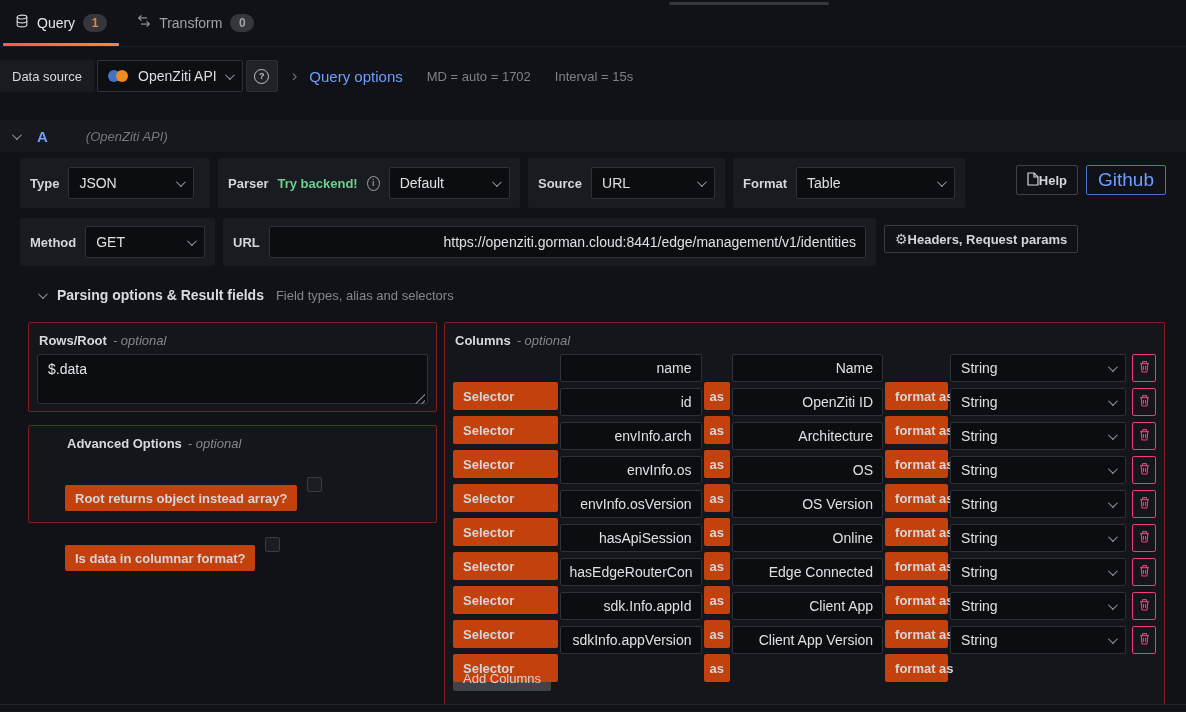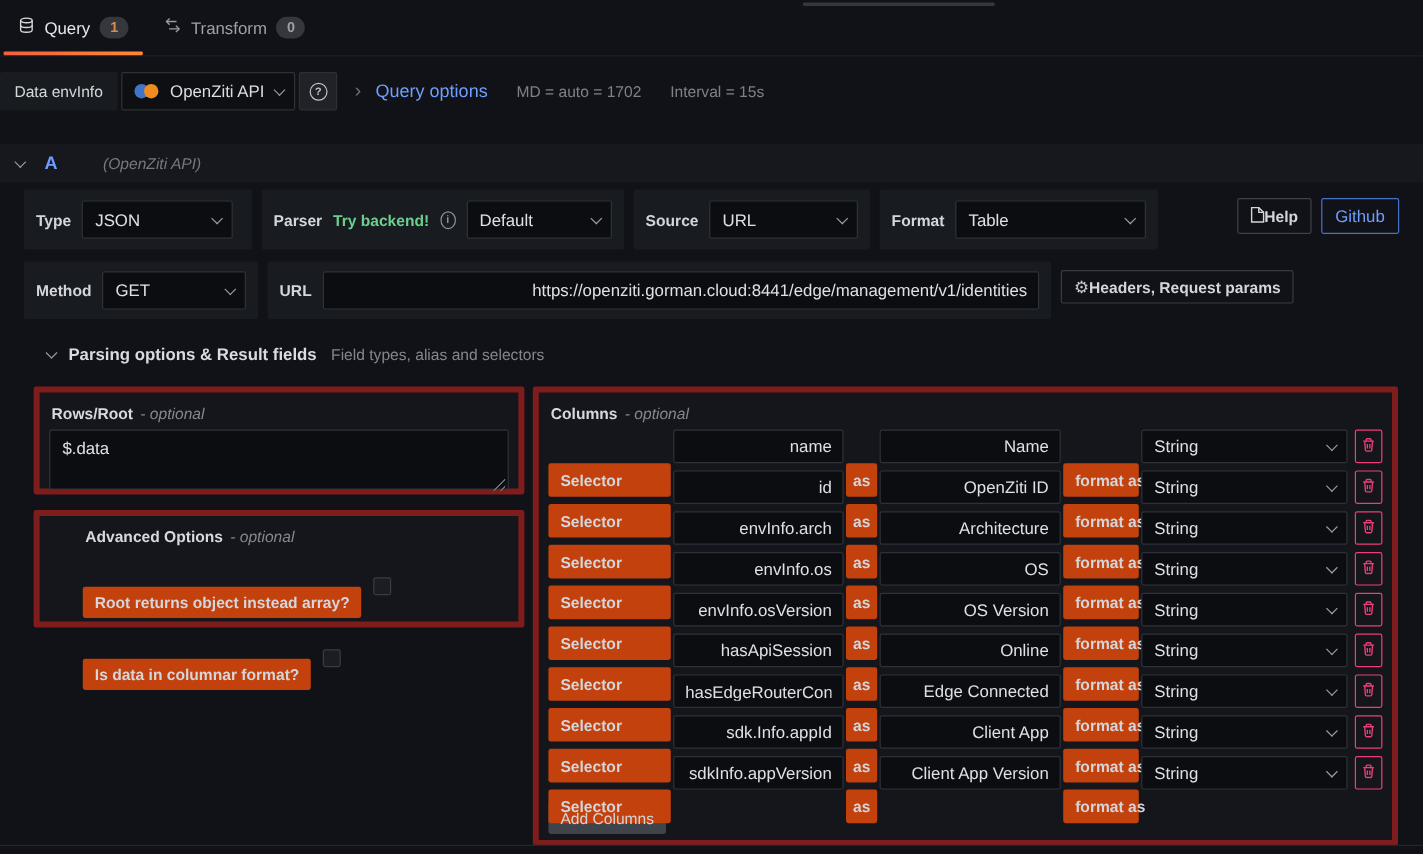--- a/index.html
+++ b/index.html
@@ -60,29 +60,29 @@
     padding:0 9px; font-size:14px; color:#dfe0e4; font-family:"Liberation Sans","DejaVu Sans",sans-serif; outline:none; width:100%;text-align:right; }
   .p-type { width:190px; } .p-type .select { width:126px; }
   .p-parser { width:302px; } .p-parser .select { width:140px; margin-left:auto; }
   .p-source { width:197px; } .p-source .select { flex:1; }
   .p-format { width:232px; } .p-format .select { flex:1; }
   .p-method { width:195px; } .p-method .select { flex:1; }
   .p-url { width:653px; }
   .btn { display:flex; align-items:center; gap:0; border-radius:2px; cursor:pointer; background:transparent;
     font-family:"Liberation Sans","DejaVu Sans",sans-serif; }
   .btn-help { height:30px; padding:0 10px; border:1px solid rgba(204,204,220,0.25); color:#d4d5da; font-size:13px; font-weight:600; align-self:flex-start; margin-top:7px; margin-left:auto; }
-  .btn-github { height:30px; padding:0 11px; border:1px solid #4971c9; color:#6e9fff; font-size:14px; font-weight:500; align-self:flex-start; margin-top:7px; }
+  .btn-github { height:30px; padding:0 11px; border:1px solid #4971c9; color:#6e9fff; font-size:19px; font-weight:500; align-self:flex-start; margin-top:7px; }
   .btn-headers { height:28px; padding:0 10px; border:1px solid rgba(204,204,220,0.22); color:#d4d5da; font-size:13px; font-weight:600; align-self:flex-start; margin-top:7px; }
   .gear { font-size:14px; color:#c9cad0; line-height:1; }
 
   
   .parsing-header { position:absolute; top:287px; left:38px; display:flex; align-items:center; gap:12px; }
   .parsing-title { font-size:14px; font-weight:700; color:#dadbe0; }
   .parsing-sub { font-size:13px; color:#84868c; }
-  .box { position:absolute; background:#14161b; border:5px solid #7f1d1d; border-radius:2px; padding:8px; }
+  .box { position:absolute; background:#14161b; border:1px solid #7f1d1d; border-radius:2px; padding:8px; }
   .box-rowsroot { top:322px; left:28px; width:409px; height:90px; }
   .box-advanced { top:425px; left:28px; width:409px; height:98px;padding-left:36px; }
   .box-columns { top:322px; left:444px; width:721px; height:383px; }
   .sec-label-row { display:flex; align-items:baseline; gap:6px; margin:2px 0 6px 2px; }
   .sec-label { font-size:13px; font-weight:700; color:#d8d9de; }
   .sec-optional { font-size:13px; font-style:italic; color:#85878d; }
   .ta-wrap { position:relative; }
   textarea.rows-root { width:100%; height:50px; background:#0c0d11; border:1px solid #2e3238; border-radius:2px;
     padding:6px 10px; font-size:14px; color:#e2e3e7; font-family:"Liberation Sans","DejaVu Sans",sans-serif; resize:none; outline:none; }
   .grip { position:absolute; right:3px; bottom:4px; width:10px; height:10px; cursor:nwse-resize;
@@ -135,21 +135,21 @@
             <path d="M14 11.5 H4.5"></path>
         </svg>
       </span>
       <span class="tab-label">Transform</span>
       <span class="badge gray">0</span>
     </div>
     <div class="drag-handle"></div>
   </div>
 
   <div class="toolbar">
-    <div class="ds-label">Data envInfo</div>
+    <div class="ds-label">Data source</div>
     <div class="ds-picker">
       <span class="logo">
           <span class="c1"></span>
           <span class="c2"></span>
         </span>
       <span class="ds-picker-text">OpenZiti API</span>
       <span class="chev"></span>
     </div>
     <div class="icon-btn">
       <span class="circle-glyph">?</span>

